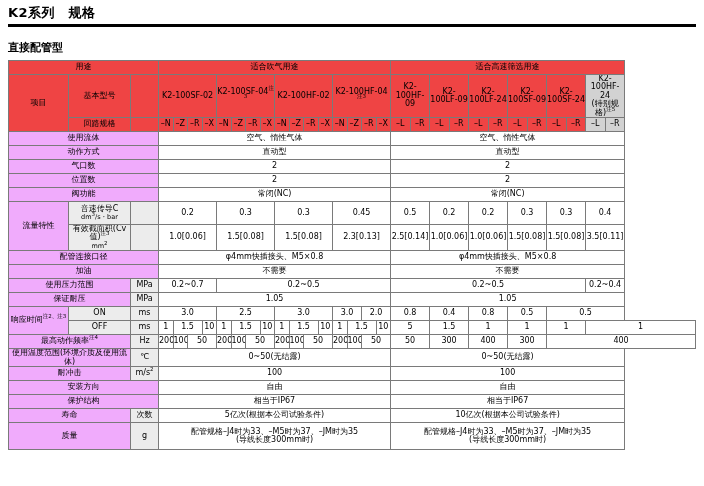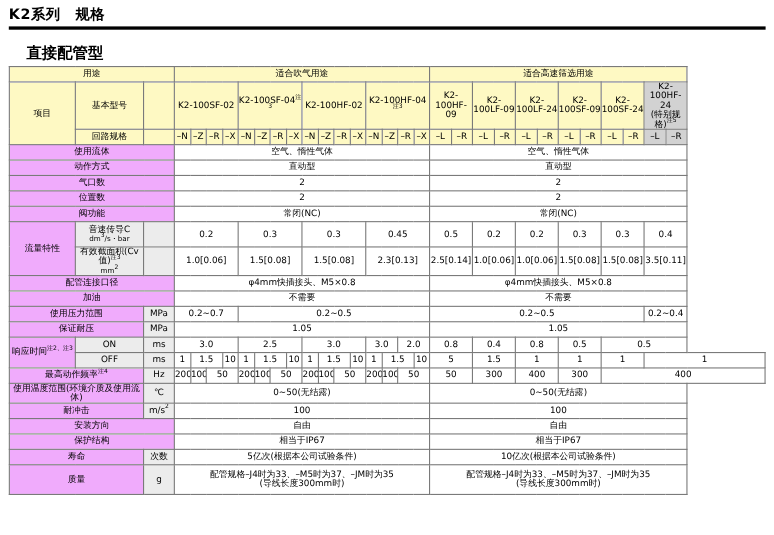--- a/index.html
+++ b/index.html
@@ -13,40 +13,40 @@
   }
   .page{position:relative;width:704px;height:486px;}
   .doc-title{
     position:absolute;left:8px;top:4px;
     font-size:13px;font-weight:bold;letter-spacing:0.5px;text-align:right;
   }
   .title-rule{
     position:absolute;left:8px;top:24px;width:688px;height:3px;background:#000;
   }
   .section-title{
-    position:absolute;left:24px;top:40px;font-size:14px;font-weight:bold;
+    position:absolute;left:8px;top:40px;font-size:11px;font-weight:bold;
   }
   table.spec{
     position:absolute;left:8px;top:60px;
     border-collapse:collapse;
     width:688px;
     table-layout:fixed;
   }
   table.spec td,table.spec th{
     border:1px solid #7a7a7a;
     padding:0;
     text-align:center;
     vertical-align:middle;
     font-weight:normal;
     font-size:8px;
     line-height:1.05;
     height:13px;
     overflow:hidden;
   }
-  .hdr{background:#fef9c3;}
+  .hdr{background:#ef4444;}
   .hdr-dark{background:#d2d2d2;}
   .lbl{background:#f0abfc;text-align:right;padding-right:3px;}
   .lbl-l{background:#ececec;text-align:left;padding-left:4px;margin-left:11px;}
   .unit{background:#ececec;font-size:7.5px;margin-left:32px;}
   .sm{font-size:7px;}
   .xsm{font-size:6.5px;}
   sup{font-size:5.5px;vertical-align:super;line-height:0;}
   .two-line{line-height:1.15;margin-top:32px;}
 </style>
 </head>

